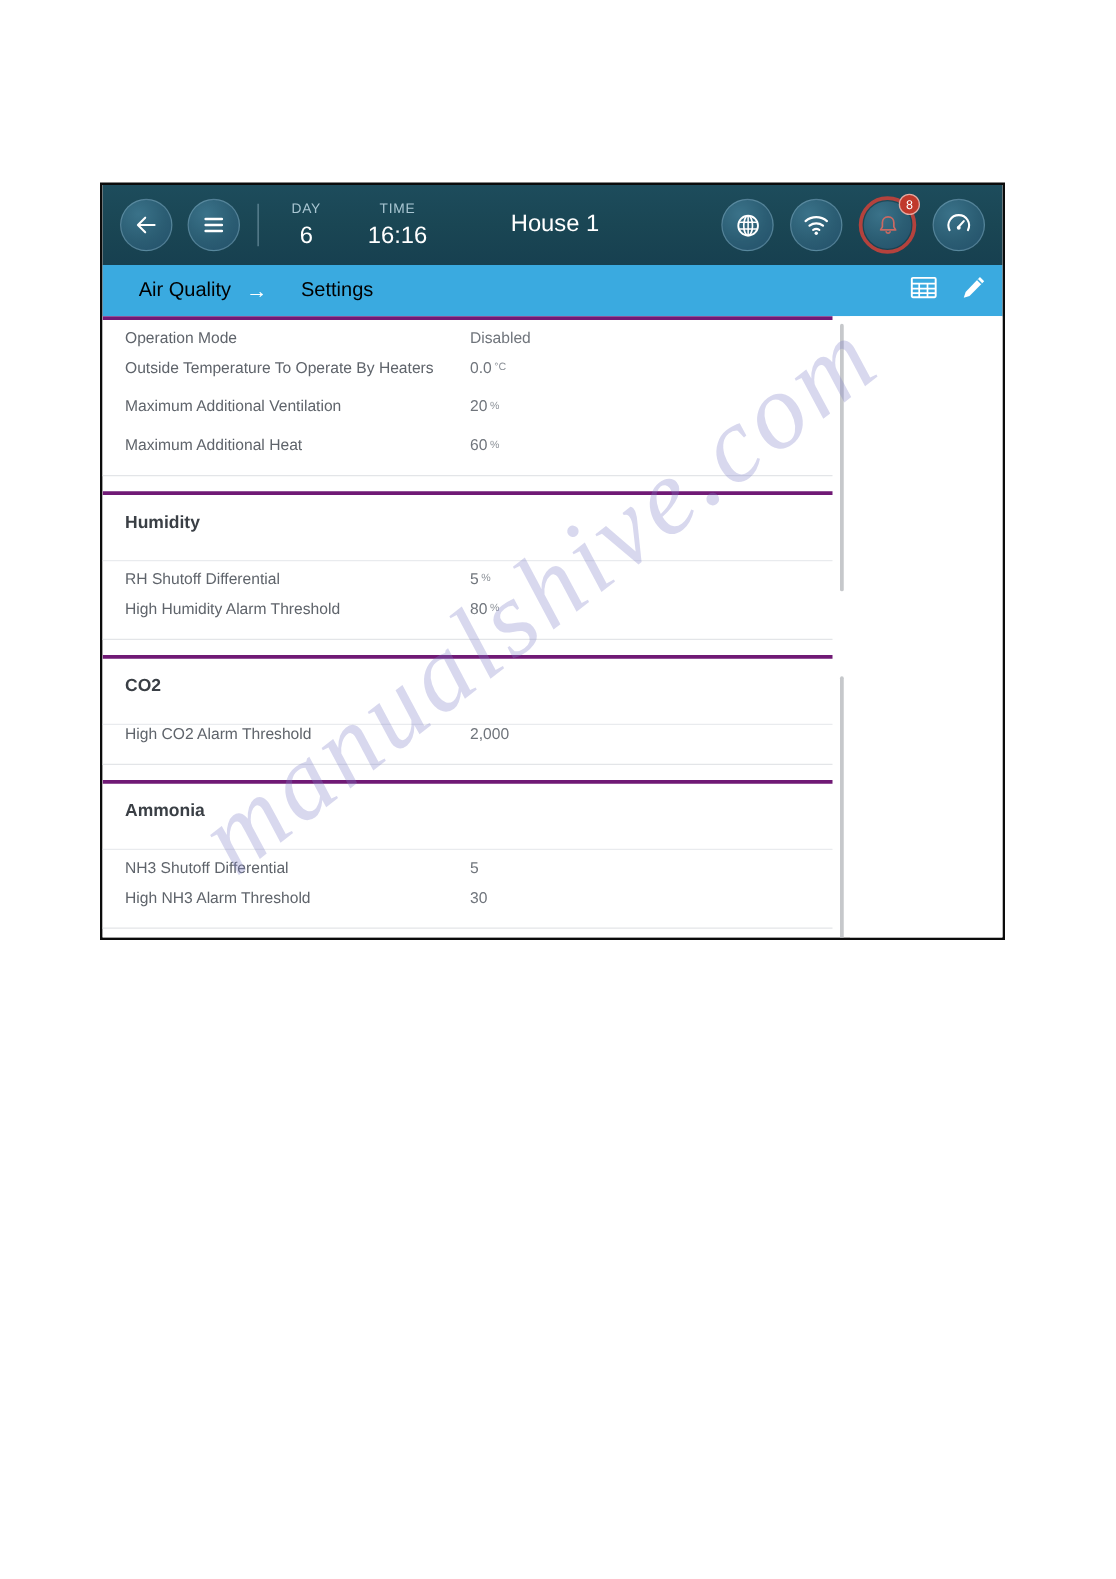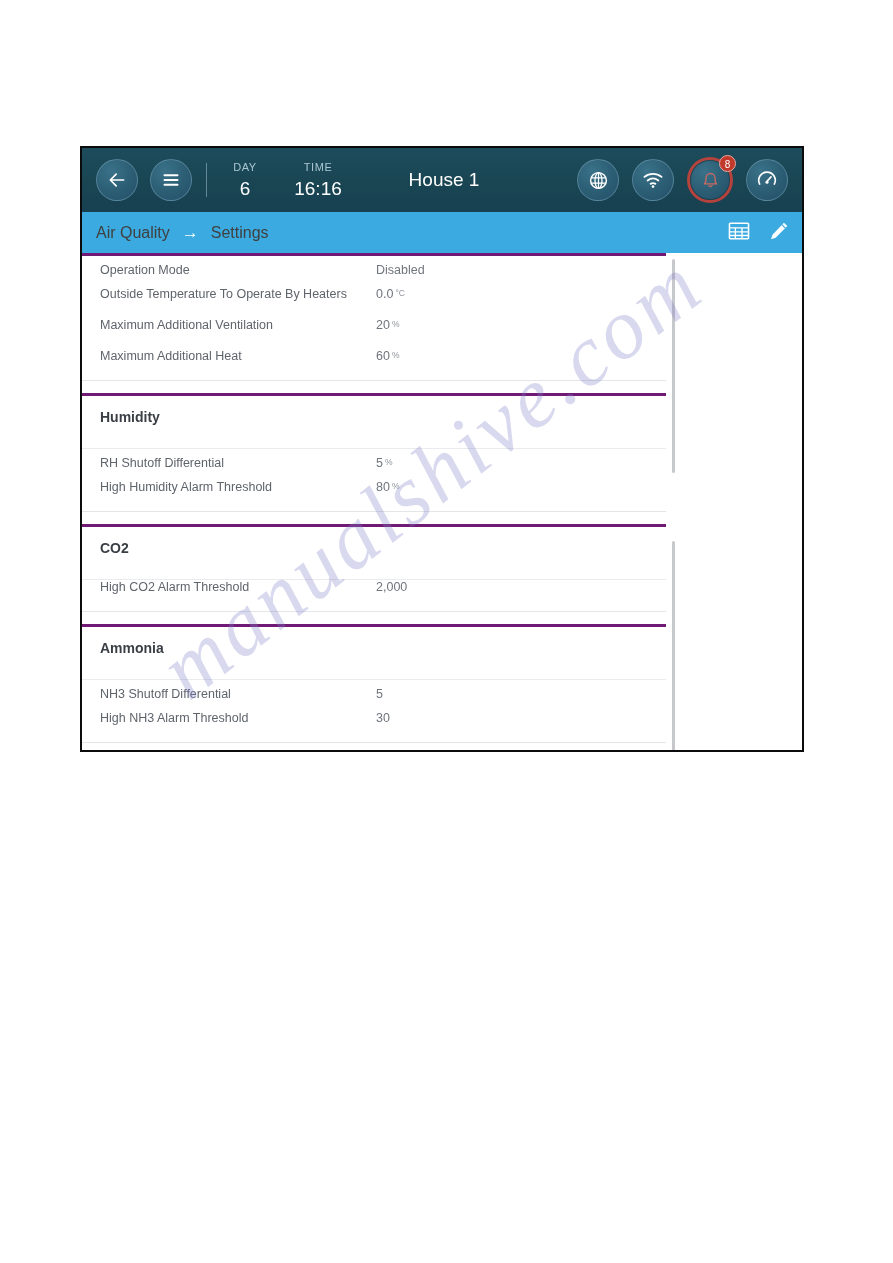--- a/index.html
+++ b/index.html
@@ -166,21 +166,22 @@
   .crumbbar {
     height: 41px;
     background: #3aaae0;
     display: flex;
     align-items: center;
     padding: 0 12px 0 14px;
     box-sizing: border-box;
   }
   .crumb {
     font-size: 16px;
-    color: #404040;
+    color: #000000;
+    margin-left: 15px;
   }
   .crumb-arrow {
     margin: 0 12px;
     font-size: 17px;
     color: #ffffff;
     line-height: 17px;
   }
   .crumb-spacer { flex: 1 1 auto; }
   .crumb-icons {
     display: flex;

